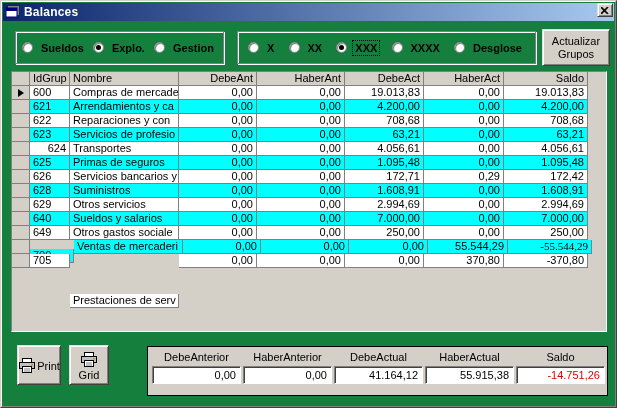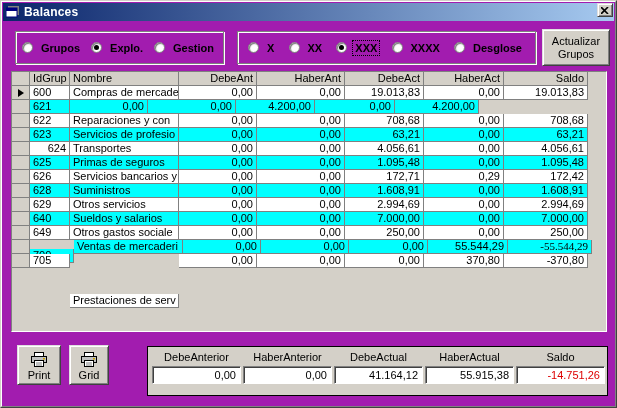--- a/index.html
+++ b/index.html
@@ -1,21 +1,21 @@
 <!DOCTYPE html>
 <html><head>
 <meta charset="utf-8">
 <style>
   * { margin:0; padding:0; box-sizing:border-box; }
   html,body { background:#808080; }
   body { font-family:"Liberation Sans","DejaVu Sans",sans-serif; }
 
   .window {
     position:relative; width:617px; height:408px;
-    background:#a21caf;
+    background:#15803d;
     border:1px solid; border-color:#d4d0c8 #404040 #404040 #d4d0c8;
   }
   .window-inner {
     position:absolute; inset:0;
     border:1px solid; border-color:#ffffff #808080 #808080 #ffffff;
   }
 
   .titlebar {
     position:absolute; left:2px; top:2px; right:2px; height:18px;
     background:linear-gradient(to right,#0a246a,#a6caf0);
@@ -76,21 +76,21 @@
     border-right:1px solid #808080; border-bottom:1px solid #808080;
     padding:0 3px; overflow:hidden; white-space:nowrap; flex:0 0 auto;
   }
   .g-cell.head { background:#d4d0c8; }
   .g-cell.sel  { background:#d4d0c8; padding:0; display:flex; align-items:center; justify-content:center; }
   .g-cell.num  { text-align:right; }
   .g-cell.white { background:#ffffff; }
   .g-cell.cyan  { background:#00ffff; }
   .row-arrow { width:0; height:0; border-left:6px solid #000; border-top:4px solid transparent; border-bottom:4px solid transparent; }
 
-  .btn-print { position:absolute; left:16px;  top:344px; width:44px; height:40px; flex-direction:column; gap:1px; padding-top:2px; }
+  .btn-print { position:absolute; left:16px;  top:344px; width:44px; height:40px; gap:1px; padding-top:2px; }
   .btn-grid  { position:absolute; left:68px;  top:344px; width:40px; height:40px; flex-direction:column; gap:1px; padding-top:2px; }
 
   .totals-panel {
     position:absolute; left:146px; top:345px; width:461px; height:50px;
     border:1px solid #000000; background:#d4d0c8;
   }
   .totals-headers { display:flex; gap:2px; padding:4px 4px 0 4px; }
   .totals-headers .th { width:89px; text-align:center; font-size:11px; color:#000; flex:0 0 auto; }
   .totals-boxes { display:flex; gap:2px; padding:3px 4px 0 4px; }
   .tbox {
@@ -119,21 +119,21 @@
   <div class="close-btn">
     <svg width="8" height="7" viewBox="0 0 8 7">
       <line x1="0" y1="0" x2="7" y2="7" stroke="#000" stroke-width="1.6"></line>
       <line x1="7" y1="0" x2="0" y2="7" stroke="#000" stroke-width="1.6"></line>
     </svg>
   </div>
 
   <div class="groupbox g1" id="group1">
       <label class="radio-item">
         <span class="rb"></span>
-        <span class="rb-label">Grupos</span>
+        <span class="rb-label">Sueldos</span>
       </label>
       <label class="radio-item">
         <span class="rb on"></span>
         <span class="rb-label">Explo.</span>
       </label>
       <label class="radio-item">
         <span class="rb"></span>
         <span class="rb-label">Gestion</span>
       </label>
     </div>
@@ -181,20 +181,21 @@
         <div class="g-cell white" style="width: 109px;">Compras de mercade</div>
         <div class="g-cell white num" style="width: 78px;">0,00</div>
         <div class="g-cell white num" style="width: 88px;">0,00</div>
         <div class="g-cell white num" style="width: 79px;">19.013,83</div>
         <div class="g-cell white num" style="width: 80px;">0,00</div>
         <div class="g-cell white num" style="width: 84px;">19.013,83</div>
       </div>
       <div class="g-row">
         <div class="g-cell sel" style="width: 18px;"></div>
         <div class="g-cell cyan" style="width: 40px;">621</div>
+        <div class="g-cell cyan" style="width: 109px;">Arrendamientos y ca</div>
         <div class="g-cell cyan num" style="width: 78px;">0,00</div>
         <div class="g-cell cyan num" style="width: 88px;">0,00</div>
         <div class="g-cell cyan num" style="width: 79px;">4.200,00</div>
         <div class="g-cell cyan num" style="width: 80px;">0,00</div>
         <div class="g-cell cyan num" style="width: 84px;">4.200,00</div>
       </div>
       <div class="g-row">
         <div class="g-cell sel" style="width: 18px;"></div>
         <div class="g-cell white" style="width: 40px;">622</div>
         <div class="g-cell white" style="width: 109px;">Reparaciones  y con</div>

